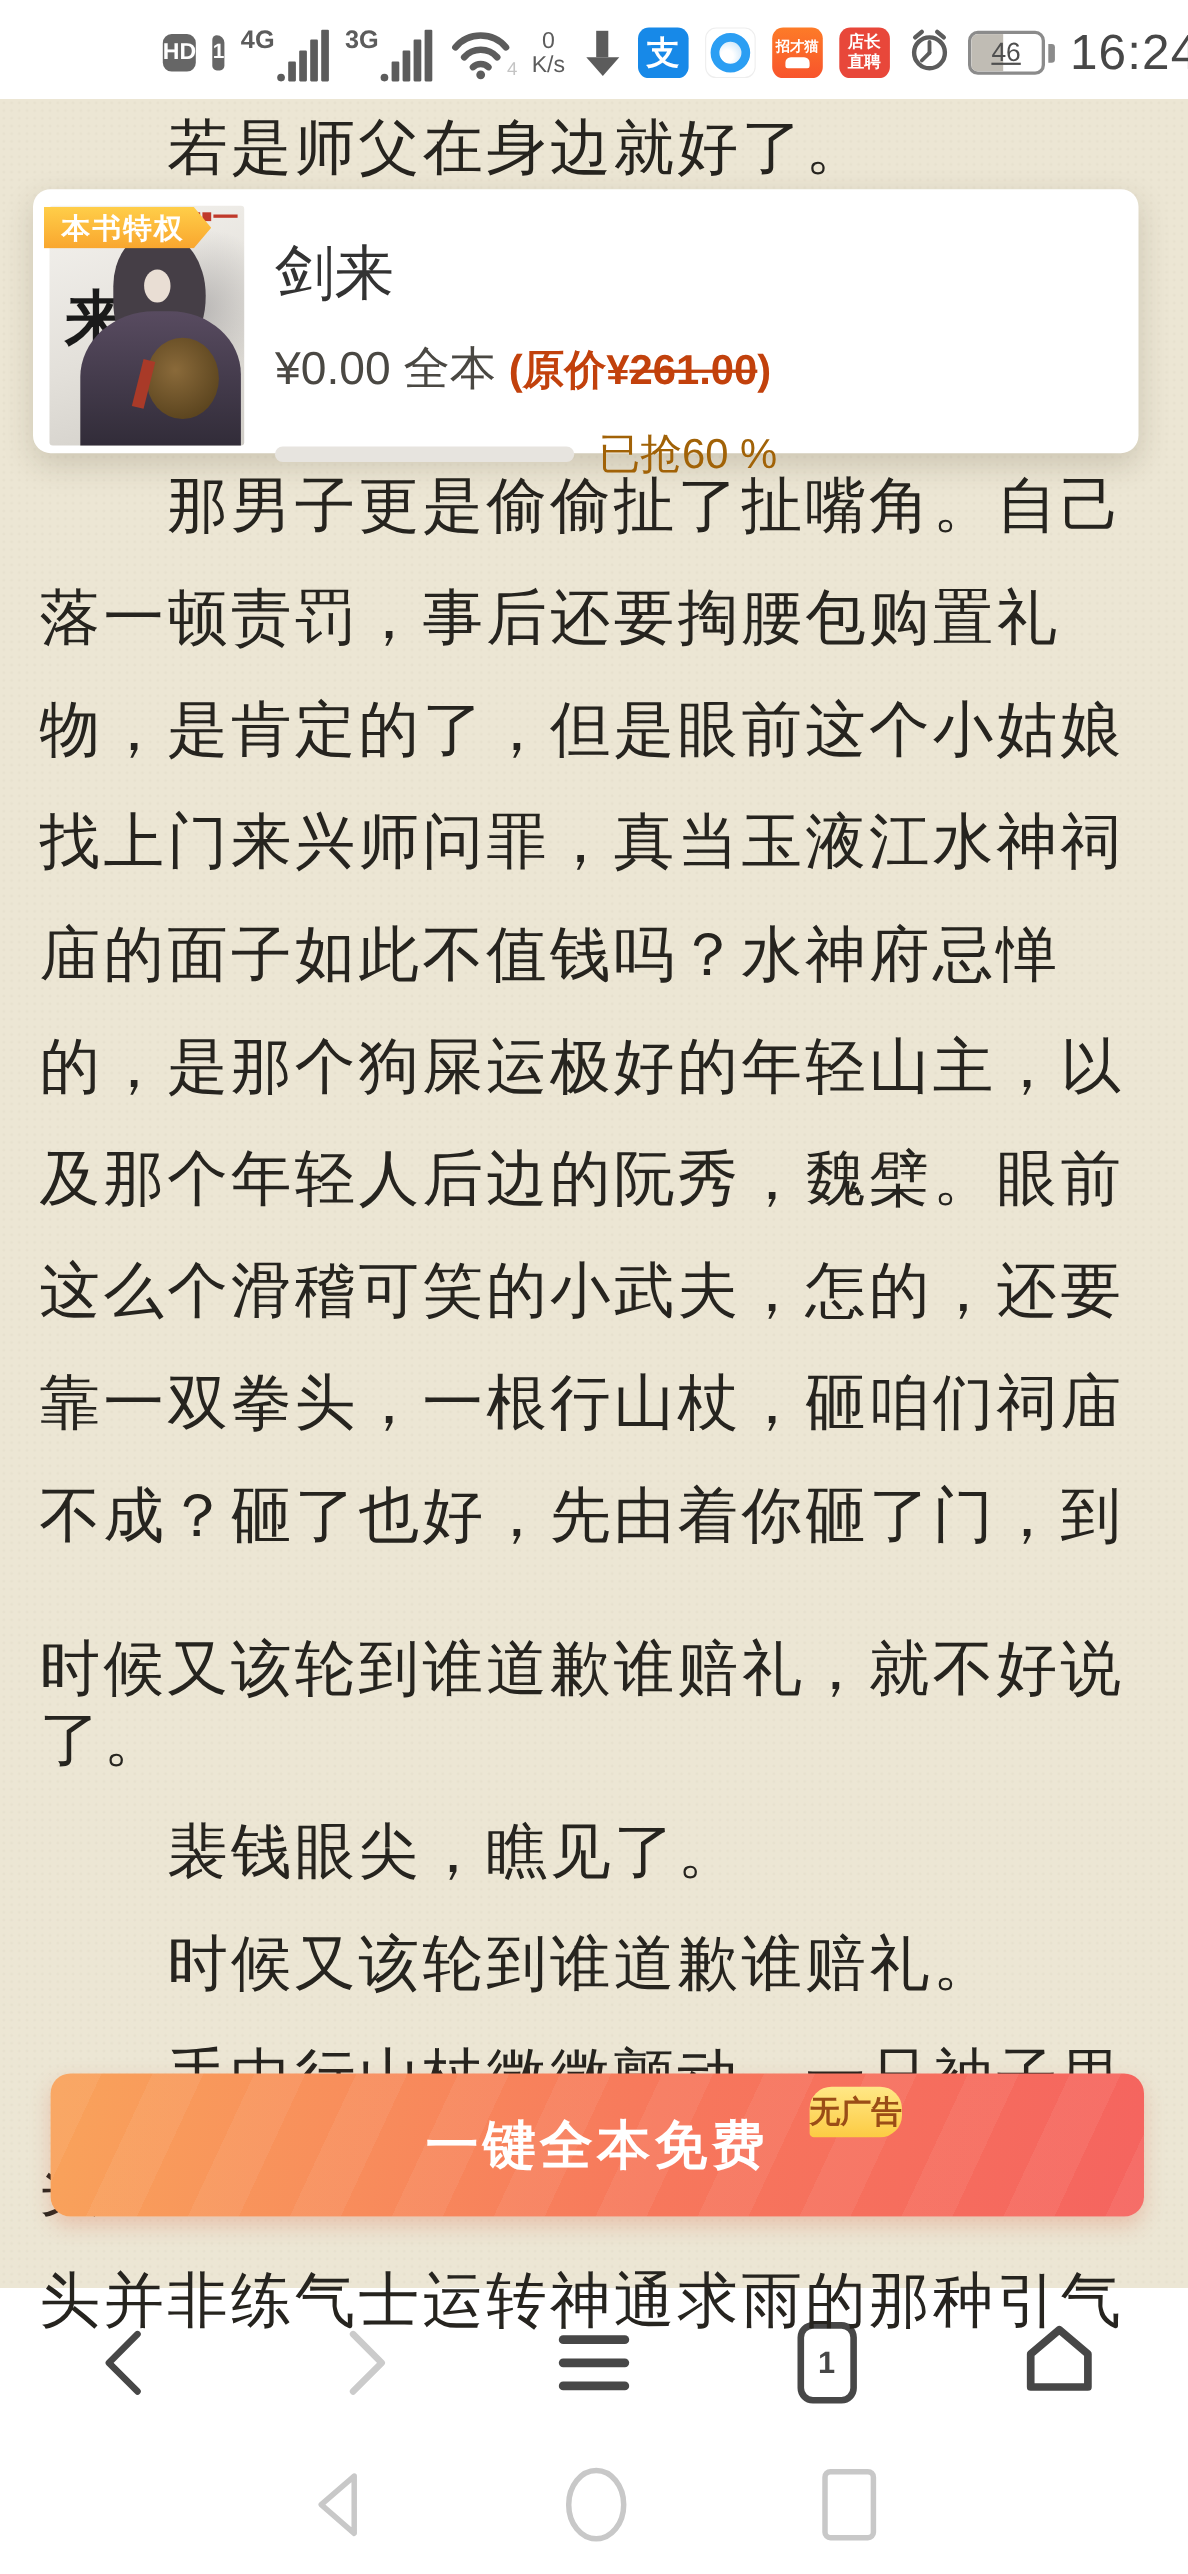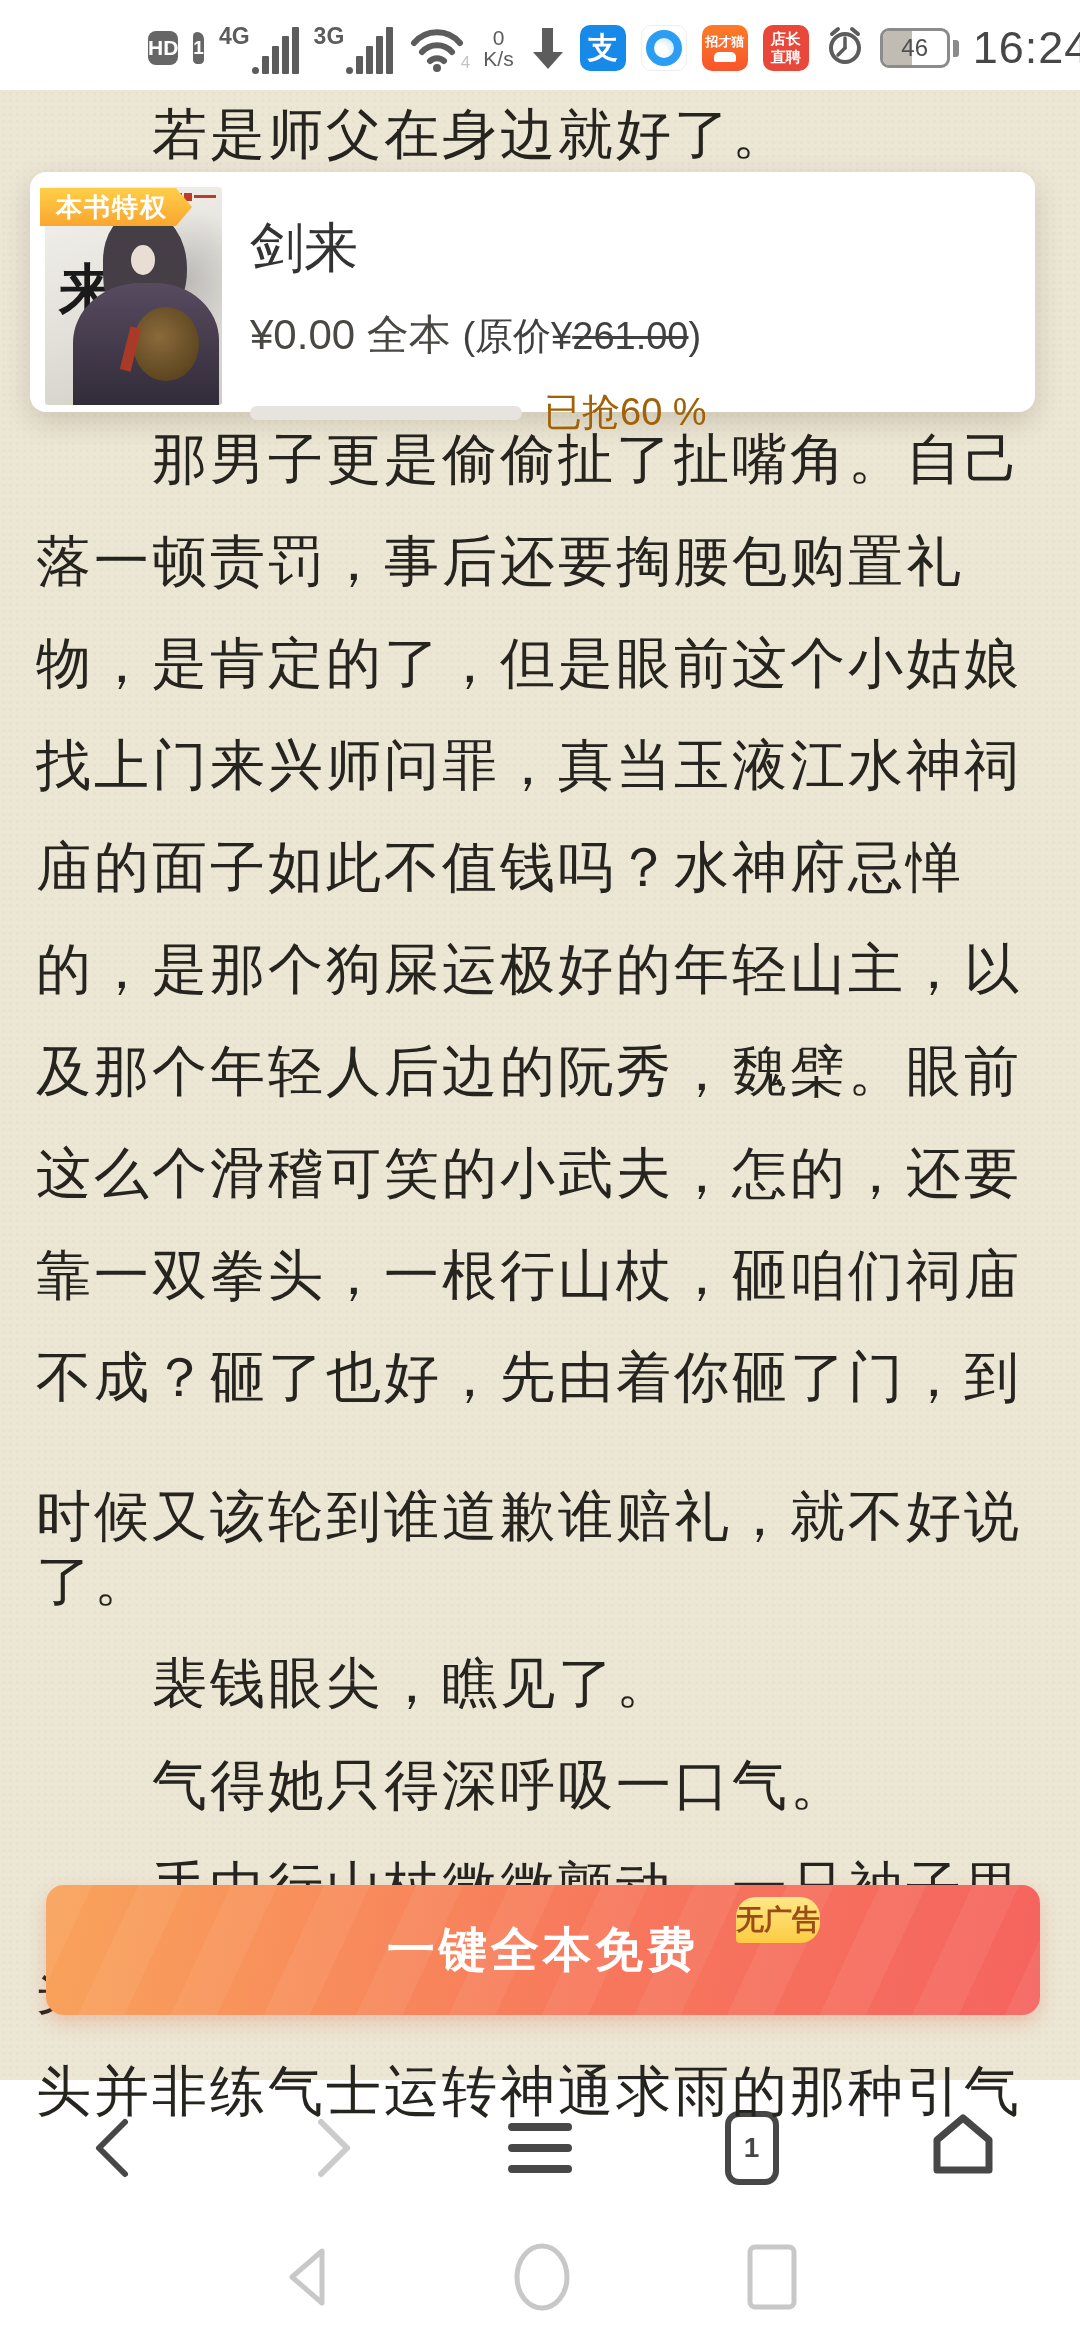--- a/index.html
+++ b/index.html
@@ -35,21 +35,21 @@
   .ic-qq { background:#fff; border:1px solid #eee; }
   .ic-qq .ring { width:36px; height:36px; border-radius:50%; border:8px solid #2b9ef3;
     background:radial-gradient(circle at 35% 65%, #ffffff 30%, #bfe0f8); }
   .ic-zcm { background:linear-gradient(180deg,#fd7b28,#f8542c); font-size:13px; font-weight:700; line-height:15px; }
   .ic-zcm .cat { width:22px; height:10px; background:#fff; border-radius:5px 5px 2px 2px; margin-top:3px; }
   .ic-dzzp { background:#e8473a; font-size:15px; font-weight:700; line-height:18px; }
   .sb-right { margin-left:auto; display:flex; align-items:center; gap:14px; }
   .battery { position:relative; width:70px; height:40px; border:3px solid #8b8b8b; border-radius:9px;
     display:flex; align-items:center; justify-content:center; overflow:hidden; }
   .battery .fill { position:absolute; left:0; top:0; bottom:0; background:#c0bcb4; }
-  .battery .pct { position:relative; font-size:24px; color:#4f4f4f; }
+  .battery .pct { position:relative; font-size:24px; color:#4f4f4f;text-decoration:underline; }
   .battery-nub { width:6px; height:17px; background:#8b8b8b; border-radius:0 3px 3px 0; margin-left:-11px; }
   .clock-time { font-size:45px; color:#474747; letter-spacing:1px; }
 
   
   .reader { position:absolute; top:90px; left:0; width:1080px; height:2034px; overflow:hidden;
     background:#ece6d4;
     background-image:radial-gradient(rgba(90,80,50,0.035) 1px, transparent 1.6px);
     background-size:7px 7px; }
   .rline { position:absolute; left:36px; right:34px; height:102px; display:flex; align-items:center;
     font-size:55px; letter-spacing:3px; color:#26241f; white-space:nowrap; z-index:1; }
@@ -75,21 +75,21 @@
   .cover .pub-logo { position:absolute; right:6px; top:6px; display:flex; gap:2px; align-items:flex-start; }
   .cover .pub-logo i { display:block; width:8px; height:8px; background:#c0392b; }
   .cover .pub-logo .bar { width:22px; height:3px; margin-top:2px; }
   .ribbon { position:absolute; left:10px; top:16px; height:38px; padding:0 24px 0 16px;
     background:linear-gradient(180deg,#ffce49,#f9a62e); color:#fff; font-size:26px; font-weight:700;
     letter-spacing:2px; display:flex; align-items:center; z-index:6;
     clip-path:polygon(0 0, calc(100% - 16px) 0, 100% 50%, calc(100% - 16px) 100%, 0 100%); }
   .card-body { position:absolute; left:220px; top:40px; right:28px; }
   .book-title { font-size:54px; color:#333; }
   .price-row { margin-top:22px; font-size:42px; color:#4a4843; white-space:nowrap; }
-  .orig { color:#404040; font-size:38px; }
+  .orig { color:#c2410c; font-size:38px;font-weight:bold; }
   .orig .strike { text-decoration:line-through; }
   .progress-row { margin-top:24px; display:flex; align-items:center; gap:22px; }
   .progress-track { width:272px; height:14px; border-radius:7px; background:#e7e4df; overflow:hidden; }
   .progress-fill { height:100%; border-radius:7px; background:linear-gradient(90deg,#f9925a,#f76a5c); }
   .claimed { font-size:38px; color:#a16207; }
   .cta-btn { position:absolute; right:28px; top:66px; width:202px; height:96px; border:none; border-radius:16px;
     background:linear-gradient(125deg,#f9a25b 0%,#f6655e 100%); color:#fff; font-size:44px; letter-spacing:2px;
     display:flex; align-items:center; justify-content:center; box-shadow:0 6px 14px rgba(246,101,94,0.35); }
 
   
@@ -205,21 +205,21 @@
         <div class="rline" style="top: 625px;">找上门来兴师问罪，真当玉液江水神祠</div>
         <div class="rline" style="top: 727px;">庙的面子如此不值钱吗？水神府忌惮</div>
         <div class="rline" style="top: 829px;">的，是那个狗屎运极好的年轻山主，以</div>
         <div class="rline" style="top: 931px;">及那个年轻人后边的阮秀，魏檗。眼前</div>
         <div class="rline" style="top: 1033px;">这么个滑稽可笑的小武夫，怎的，还要</div>
         <div class="rline" style="top: 1135px;">靠一双拳头，一根行山杖，砸咱们祠庙</div>
         <div class="rline" style="top: 1237px;">不成？砸了也好，先由着你砸了门，到</div>
         <div class="rline" style="top: 1376px;">时候又该轮到谁道歉谁赔礼，就不好说</div>
         <div class="rline" style="top: 1441px;">了。</div>
         <div class="rline indent" style="top: 1543px;">裴钱眼尖，瞧见了。</div>
-        <div class="rline indent" style="top: 1645px;">气得她只得深呼吸一口气。</div>
+        <div class="rline indent" style="top: 1645px;">时候又该轮到谁道歉谁赔礼。</div>
         <div class="rline indent" style="top: 1747px;">手中行山杖微微颤动，一只袖子里</div>
         <div class="rline" style="top: 1849px;">头</div>
         <div class="rline" style="top: 1951px;">头并非练气士运转神通求雨的那种引气</div>
       </div>
 
     <section class="promo-card">
       <div class="cover">
         <i class="blot1"></i>
         <span class="calligraphy">来</span>
         <i class="hair"></i>

